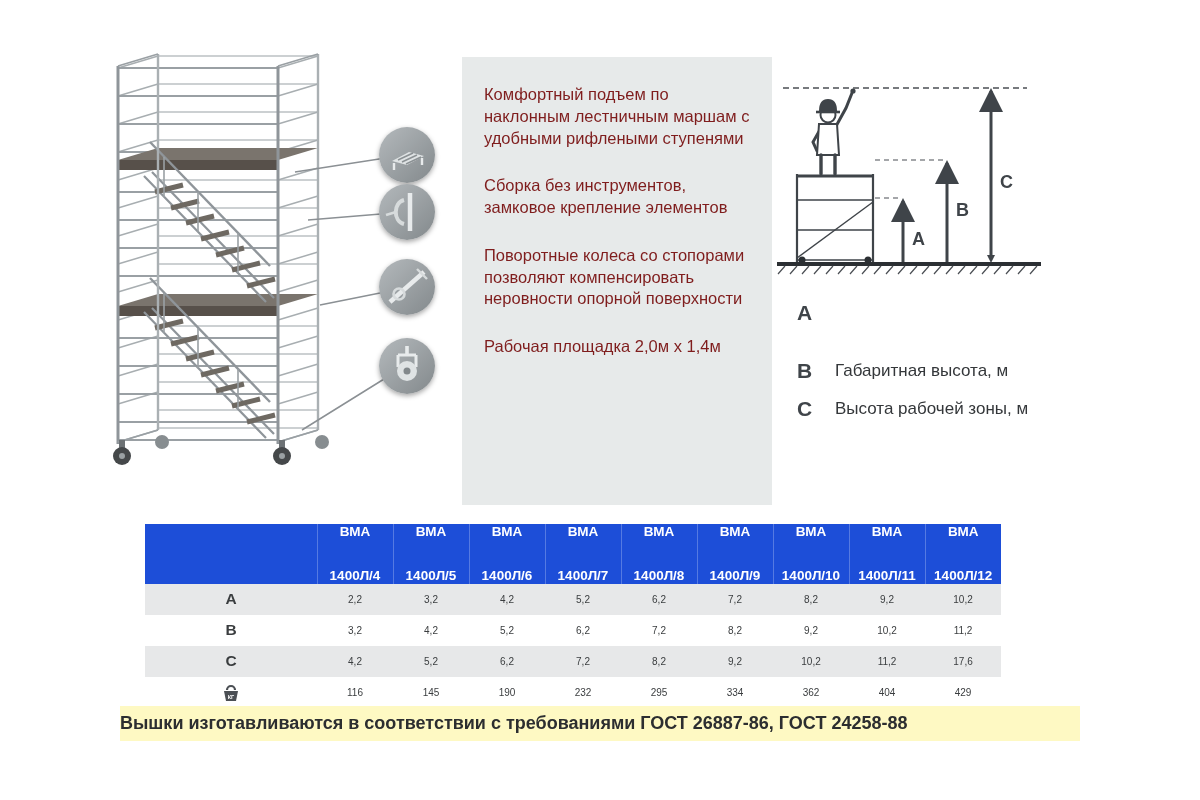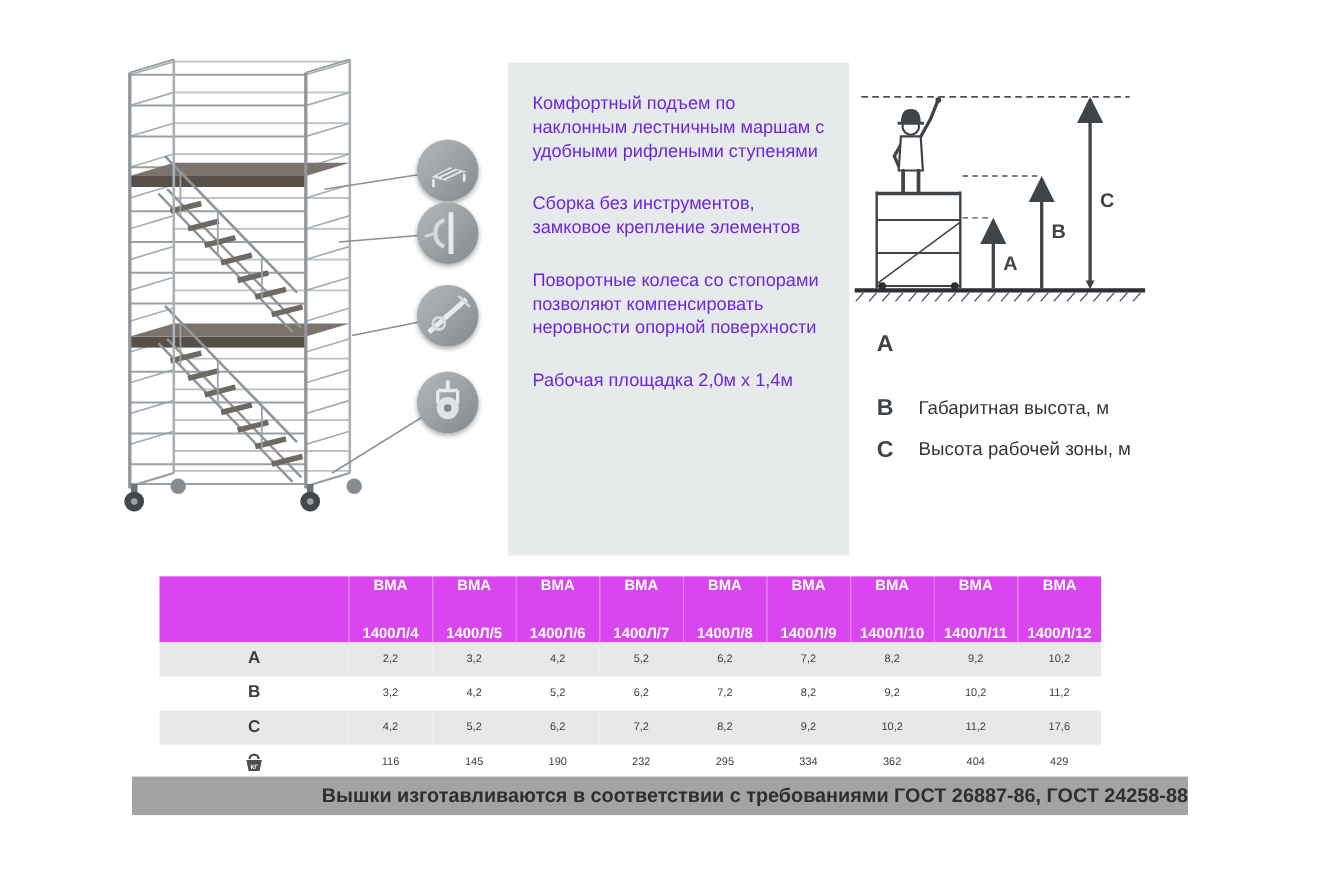--- a/index.html
+++ b/index.html
@@ -14,45 +14,45 @@
 
   
   .fcircle{position:absolute;left:379px;width:56px;height:56px;border-radius:50%;
            background:linear-gradient(135deg,#b4b9bc 0%,#83898c 100%);
            box-shadow:0 2px 5px rgba(0,0,0,.35);display:flex;align-items:center;
            justify-content:center;z-index:3;}
 
   
   .panel{position:absolute;left:462px;top:57px;width:310px;height:448px;background:#e7eaea;
          box-sizing:border-box;padding:27px 22px 20px 22px;z-index:2;}
-  .panel p{margin:0 0 26px 0;font-size:16.5px;line-height:1.32;color:#6d28d9;}
+  .panel p{margin:0 0 26px 0;font-size:16.5px;line-height:1.32;color:#7f1d1d;}
 
   
   .dim-svg{position:absolute;left:775px;top:78px;z-index:1;}
 
   
   .legend-row{position:absolute;display:flex;gap:14px;align-items:flex-start;}
   .legend-key{font-weight:bold;font-size:21px;color:#3f4449;width:24px;line-height:1;}
   .legend-text{font-size:17px;color:#34373a;width:195px;line-height:1.25;}
 
   
   .spec-table{position:absolute;left:145px;top:524px;width:856px;border-collapse:collapse;
               table-layout:fixed;z-index:1;}
-  .spec-table th{background:#d946ef;color:#ffffff;font-size:13.5px;font-weight:bold;
+  .spec-table th{background:#1d4ed8;color:#ffffff;font-size:13.5px;font-weight:bold;
                  height:38px;line-height:1.18;text-align:center;padding:0;
                  border-left:1px solid rgba(255,255,255,.25);}
   .spec-table th:first-child{border-left:none;}
   .spec-table th .model{display:block;margin-top:28px;}
   .spec-table td{height:31px;text-align:center;font-size:10px;color:#3a3d3f;padding:0;}
   .spec-table tbody tr:nth-child(odd) td{background:#e7e8e9;}
   .spec-table td.row-label{font-weight:bold;font-size:15.5px;}
 
   
-  .banner{position:absolute;left:120px;top:706px;width:960px;height:35px;background:#a3a3a3;
-          display:flex;align-items:center;justify-content:flex-end;z-index:1;}
+  .banner{position:absolute;left:120px;top:706px;width:960px;height:35px;background:#fef9c3;
+          display:flex;align-items:center;justify-content:flex-start;z-index:1;}
   .banner span{font-weight:bold;font-size:18px;color:#2c2e30;}
 </style>
 </head>
 <body>
 
 <div class="canvas">
 
   <svg class="tower-svg" width="280" height="420" viewBox="0 0 280 420">
 
     <path d="M80,4L240,4 M80,32L240,32 M80,60L240,60 M80,88L240,88 M80,128L240,128 M80,156L240,156 M80,184L240,184 M80,212L240,212 M80,274L240,274 M80,302L240,302 M80,330L240,330 M80,358L240,358 M80,376L240,376" stroke="#bcc1c4" stroke-width="1.6" fill="none"></path>

